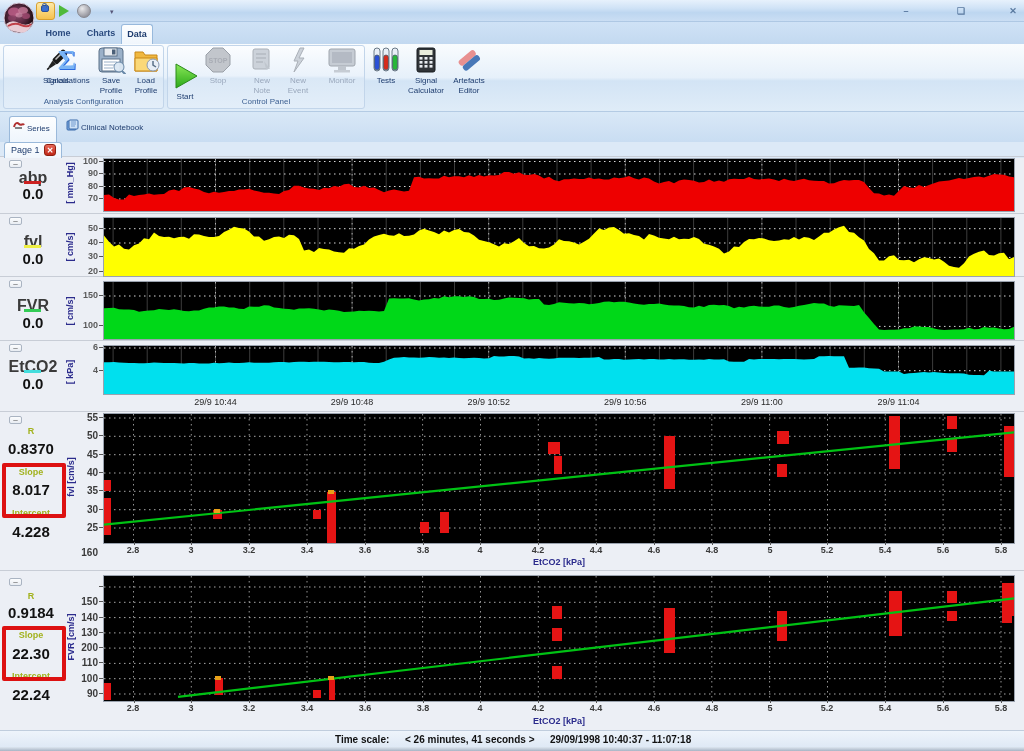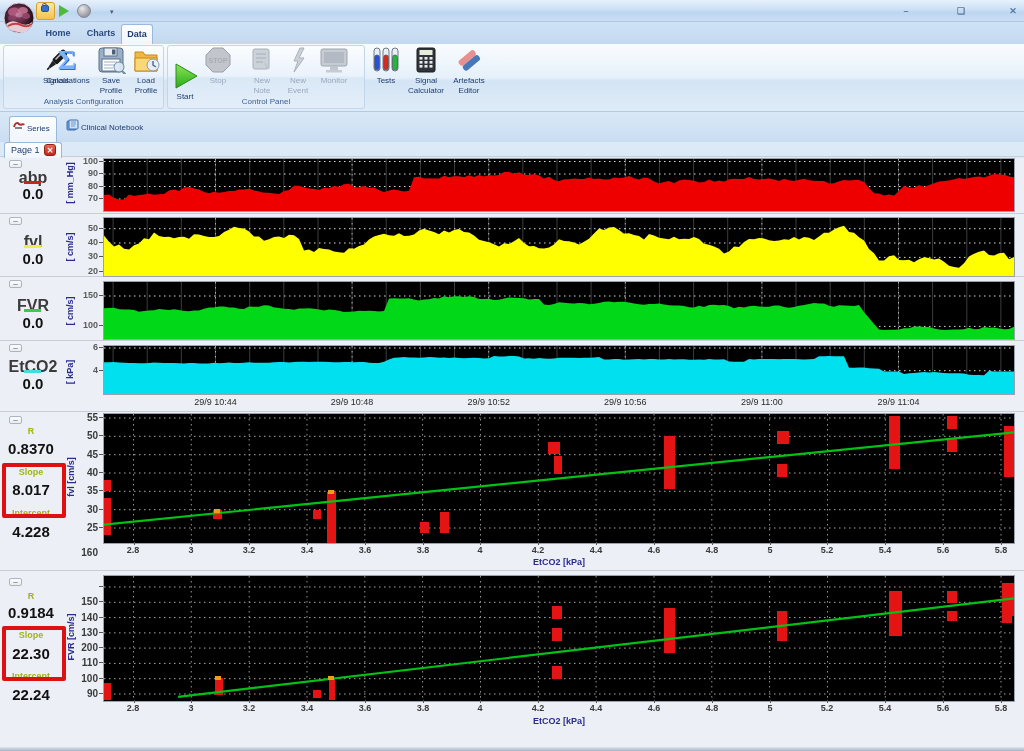--- a/index.html
+++ b/index.html
@@ -170,21 +170,21 @@
           <path d="M16 15 l6 8 l-4 0 Z" fill="#c0c6ce"></path>
         </svg>
         <div>New<br>Note</div>
       </div>
   <div class="abs rbtn dis" style="left:281px; top:46px; width:34px;">
         <svg class="ric" width="28" height="28" style="display:block">
           <path d="M16 2 L10 15 L14 15 L10 26 L20 12 L15 12 L20 2 Z" fill="#ccd2da" stroke="#aab0b8"></path>
         </svg>
         <div>New<br>Event</div>
       </div>
-  <div class="abs rbtn dis" style="left:314px; top:46px; width:40px;">
+  <div class="abs rbtn dis" style="left:322px; top:46px; width:40px;">
         <svg class="ric" width="32" height="28" style="display:block">
           <rect x="3" y="3" width="26" height="17" rx="2" fill="#c6ccd4" stroke="#a0a6ae"></rect>
           <rect x="6" y="6" width="20" height="11" fill="#b4bac4"></rect>
           <rect x="12" y="20" width="8" height="4" fill="#c0c6ce"></rect>
           <rect x="8" y="24" width="16" height="2.5" fill="#c6ccd4"></rect>
         </svg>
         <div>Monitor</div>
       </div>
   <div class="abs rbtn" style="left:370px; top:46px; width:32px;">
         <svg class="ric" width="32" height="28" style="display:block">
@@ -663,15 +663,20 @@
       <div class="abs" style="left:827px; top:700px; width:1px; height:3px; background:#555;"></div>
       <div class="abs xticklab" style="left:870px; top:703px;">5.4</div>
       <div class="abs" style="left:885px; top:700px; width:1px; height:3px; background:#555;"></div>
       <div class="abs xticklab" style="left:928px; top:703px;">5.6</div>
       <div class="abs" style="left:943px; top:700px; width:1px; height:3px; background:#555;"></div>
       <div class="abs xticklab" style="left:986px; top:703px;">5.8</div>
       <div class="abs" style="left:1001px; top:700px; width:1px; height:3px; background:#555;"></div>
   <div class="abs axtitle" style="left:509px; top:716px; width:100px;">EtCO2 [kPa]</div>
   </div>
 
+  <div id="statusbar" class="abs">
+      <span style="position:absolute;left:335px;top:3px;font-weight:bold;">Time scale:</span>
+      <span style="position:absolute;left:405px;top:3px;font-weight:bold;">&lt; 26 minutes, 41 seconds &gt;</span>
+      <span style="position:absolute;left:550px;top:3px;font-weight:bold;">29/09/1998 10:40:37 - 11:07:18</span>
+    </div>
   <div id="botedge" class="abs"></div>
 
 </div>
 
 </body></html>

